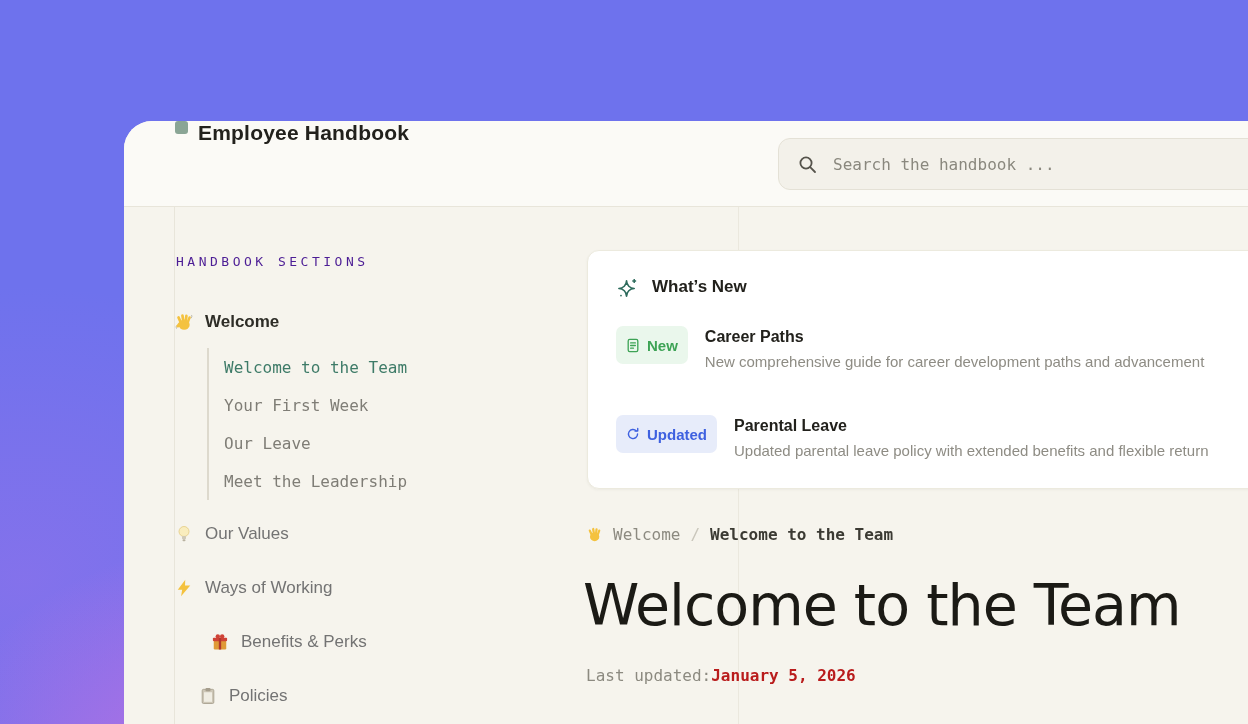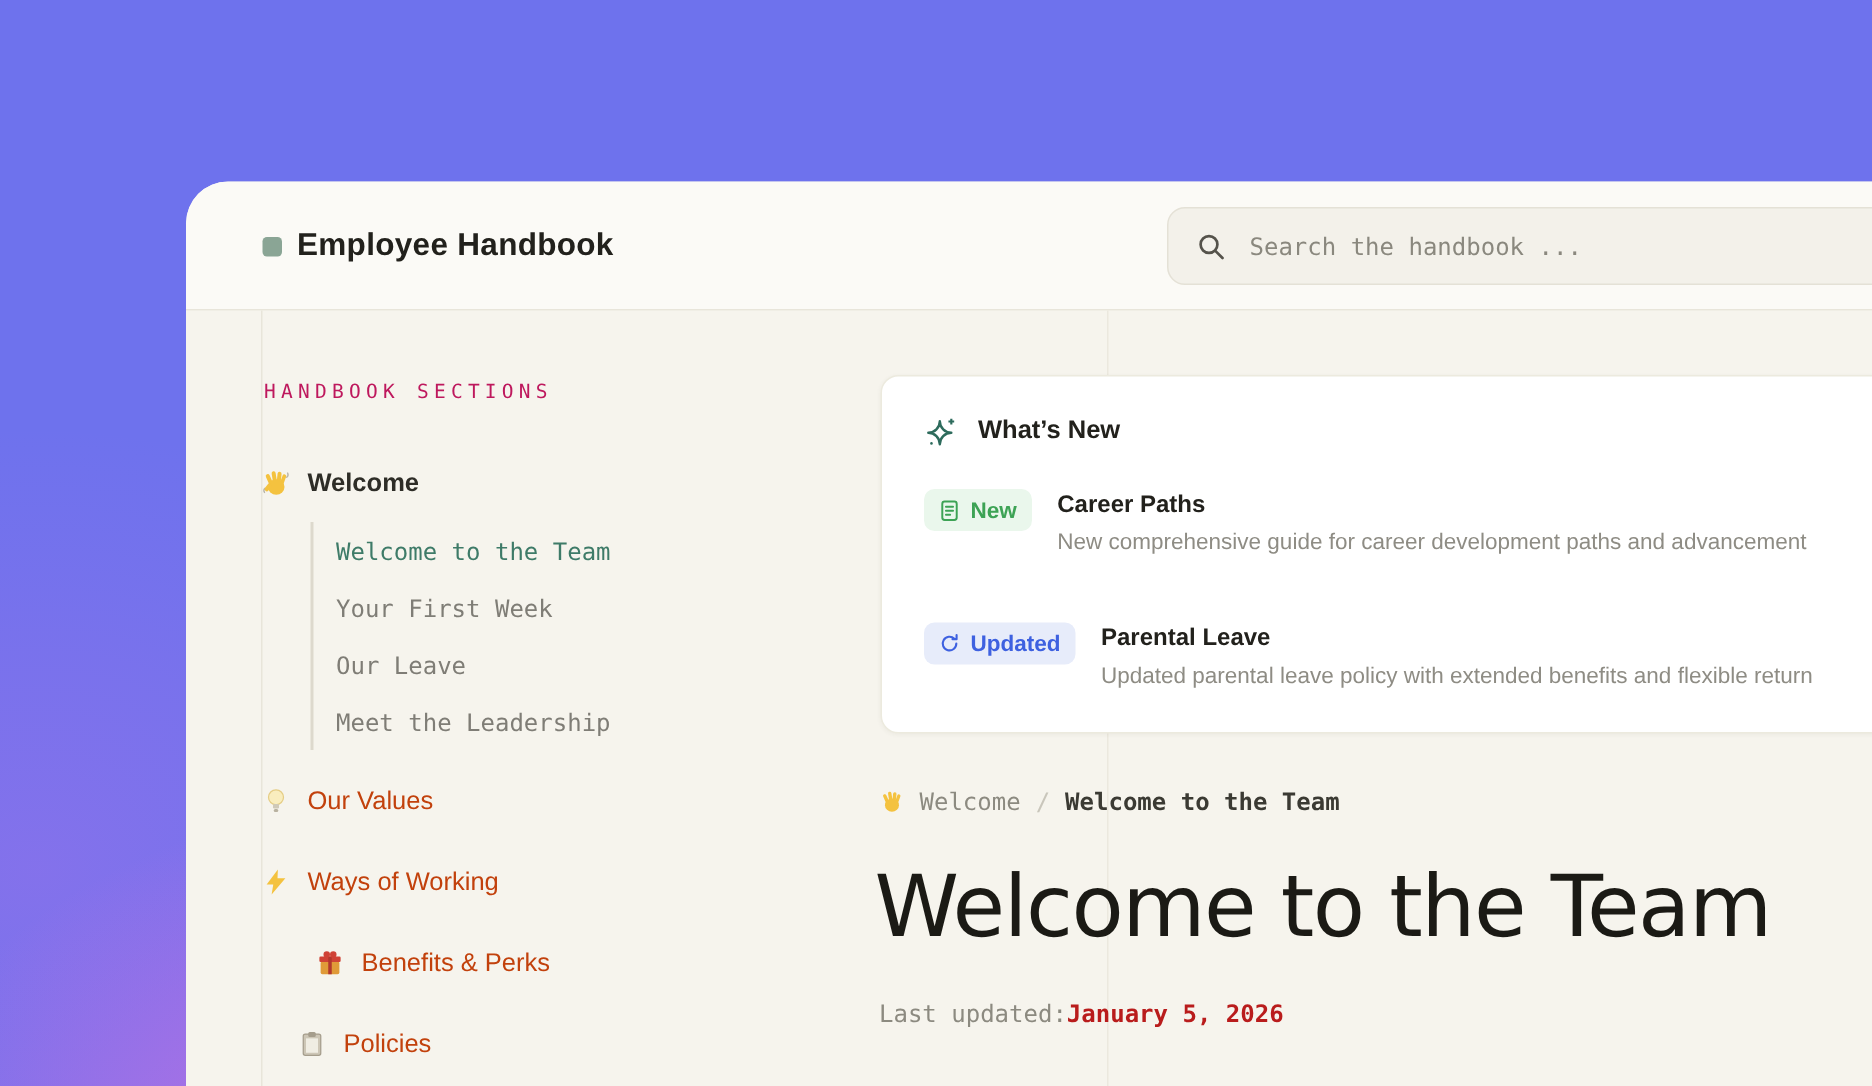--- a/index.html
+++ b/index.html
@@ -19,21 +19,21 @@
     background:#f6f4ed;
     border-top-left-radius:28px;
     overflow:hidden;
   }
 
   
   .header {
     position:absolute; left:0; top:0; right:0; height:86px;
     background:#fbfaf6; border-bottom:1px solid #e8e5da;
   }
-  .brand { position:absolute; left:51px; top:0; height:86px; display:flex; align-items:center; gap:10px; }
+  .brand { position:absolute; left:51px; top:0; height:86px; display:flex; gap:10px; }
   .brand-mark { width:13px; height:13px; border-radius:3px; background:#8aa595; }
   .brand-title { font-size:21px; font-weight:700; color:#22211c; letter-spacing:0.2px; }
 
   .searchbox {
     position:absolute; left:654px; top:17px; width:640px; height:52px;
     background:#f3f1ea; border:1px solid #e4e1d6; border-radius:12px;
     display:flex; align-items:center;
   }
   .searchbox svg { position:absolute; left:18px; top:15px; }
   .searchbox input {
@@ -43,26 +43,26 @@
   }
   .searchbox input::placeholder { color:#8a887e; }
 
   
   .vline-sidebar { position:absolute; left:50px; top:86px; bottom:0; width:1px; background:#e8e5da; }
   .vline-grid    { position:absolute; left:614px; top:86px; bottom:0; width:1px; background:#ebe8de; }
 
   
   .side-heading {
     position:absolute; left:52px; top:133px;
-    font-size:13px; letter-spacing:3.5px; color:#be185d;
+    font-size:13px; letter-spacing:3.5px; color:#4c1d95;
   }
   .nav-row { position:absolute; left:50px; height:24px; display:flex; align-items:center; gap:11px; cursor:pointer; }
   .nav-row .emoji { width:20px; height:20px; flex:0 0 20px; }
   .nav-label-strong { font-size:17px; font-weight:700; color:#2e2d27; }
-  .nav-label { font-size:17px; color:#c2410c; }
+  .nav-label { font-size:17px; color:#737373; }
 
   .subnav {
     position:absolute; left:83px; top:227px;
     border-left:2px solid #ddd9cd; padding-left:15px;
   }
   .subnav-item {
     height:38px; display:flex; align-items:center;
     font-size:16px; color:#7f7d76; white-space:nowrap; cursor:pointer;
   }
   .subnav-item.active { color:#3e7b68; }
@@ -74,21 +74,21 @@
     box-shadow:0 1px 3px rgba(60,55,40,0.05);
     padding:26px 28px;
   }
   .card-head { display:flex; align-items:flex-start; gap:13px; }
   .card-title { font-size:17px; font-weight:700; color:#22211c; }
   .wn-items { margin-top:26px; }
   .wn-item { display:flex; align-items:flex-start; gap:17px; }
   .wn-item + .wn-item { margin-top:45px; }
   .badge {
     display:inline-flex; align-items:center; gap:7px;
-    height:28px; padding:0 10px; border-radius:7px;
+    height:38px; padding:0 10px; border-radius:7px;
     font-size:15px; font-weight:700; white-space:nowrap;
   }
   .badge.new { background:#eaf7ec; color:#3da355; }
   .badge.updated { background:#e7ecfa; color:#3e61e0; }
   .wn-text { min-width:0; }
   .wn-item-title { font-size:16px; font-weight:700; color:#22211c; margin-top:2px; }
   .wn-item-desc { font-size:15px; color:#8e8c84; margin-top:7px; white-space:nowrap; }
 
   
   .breadcrumb {

